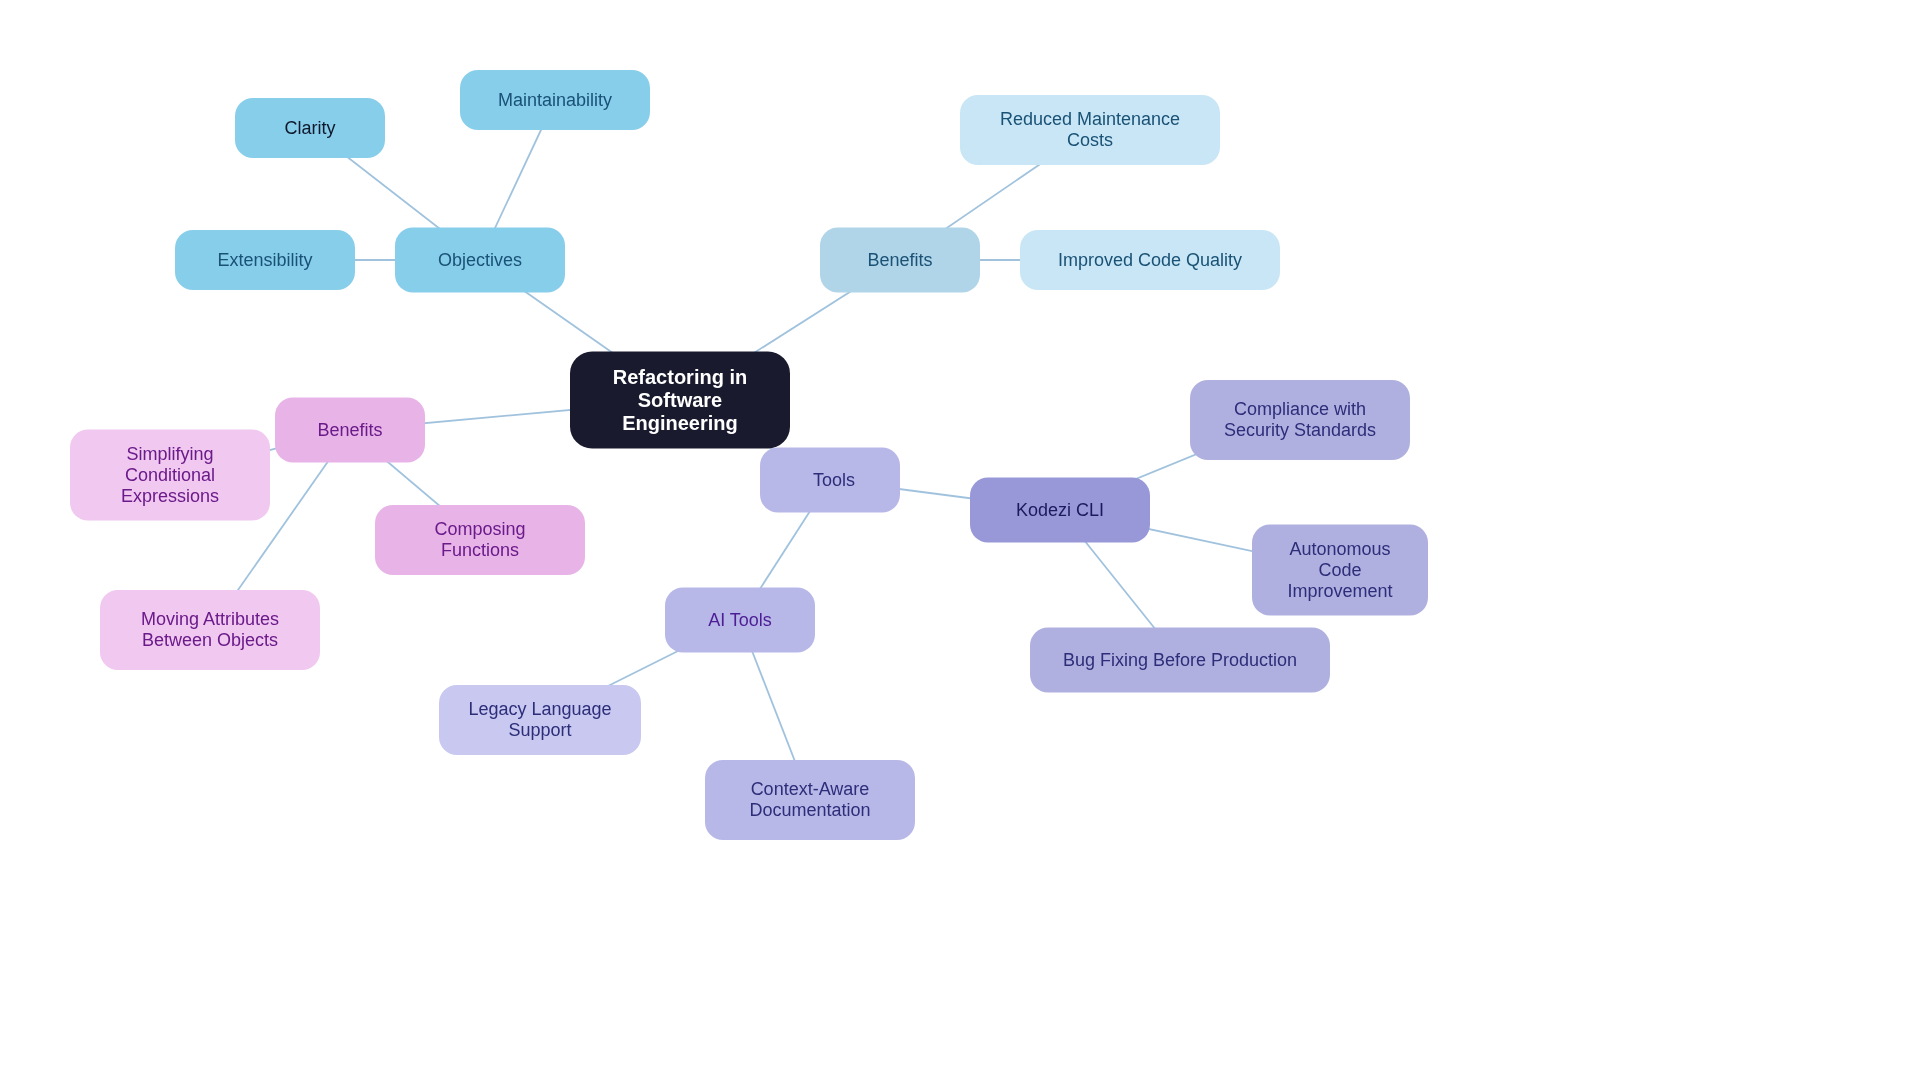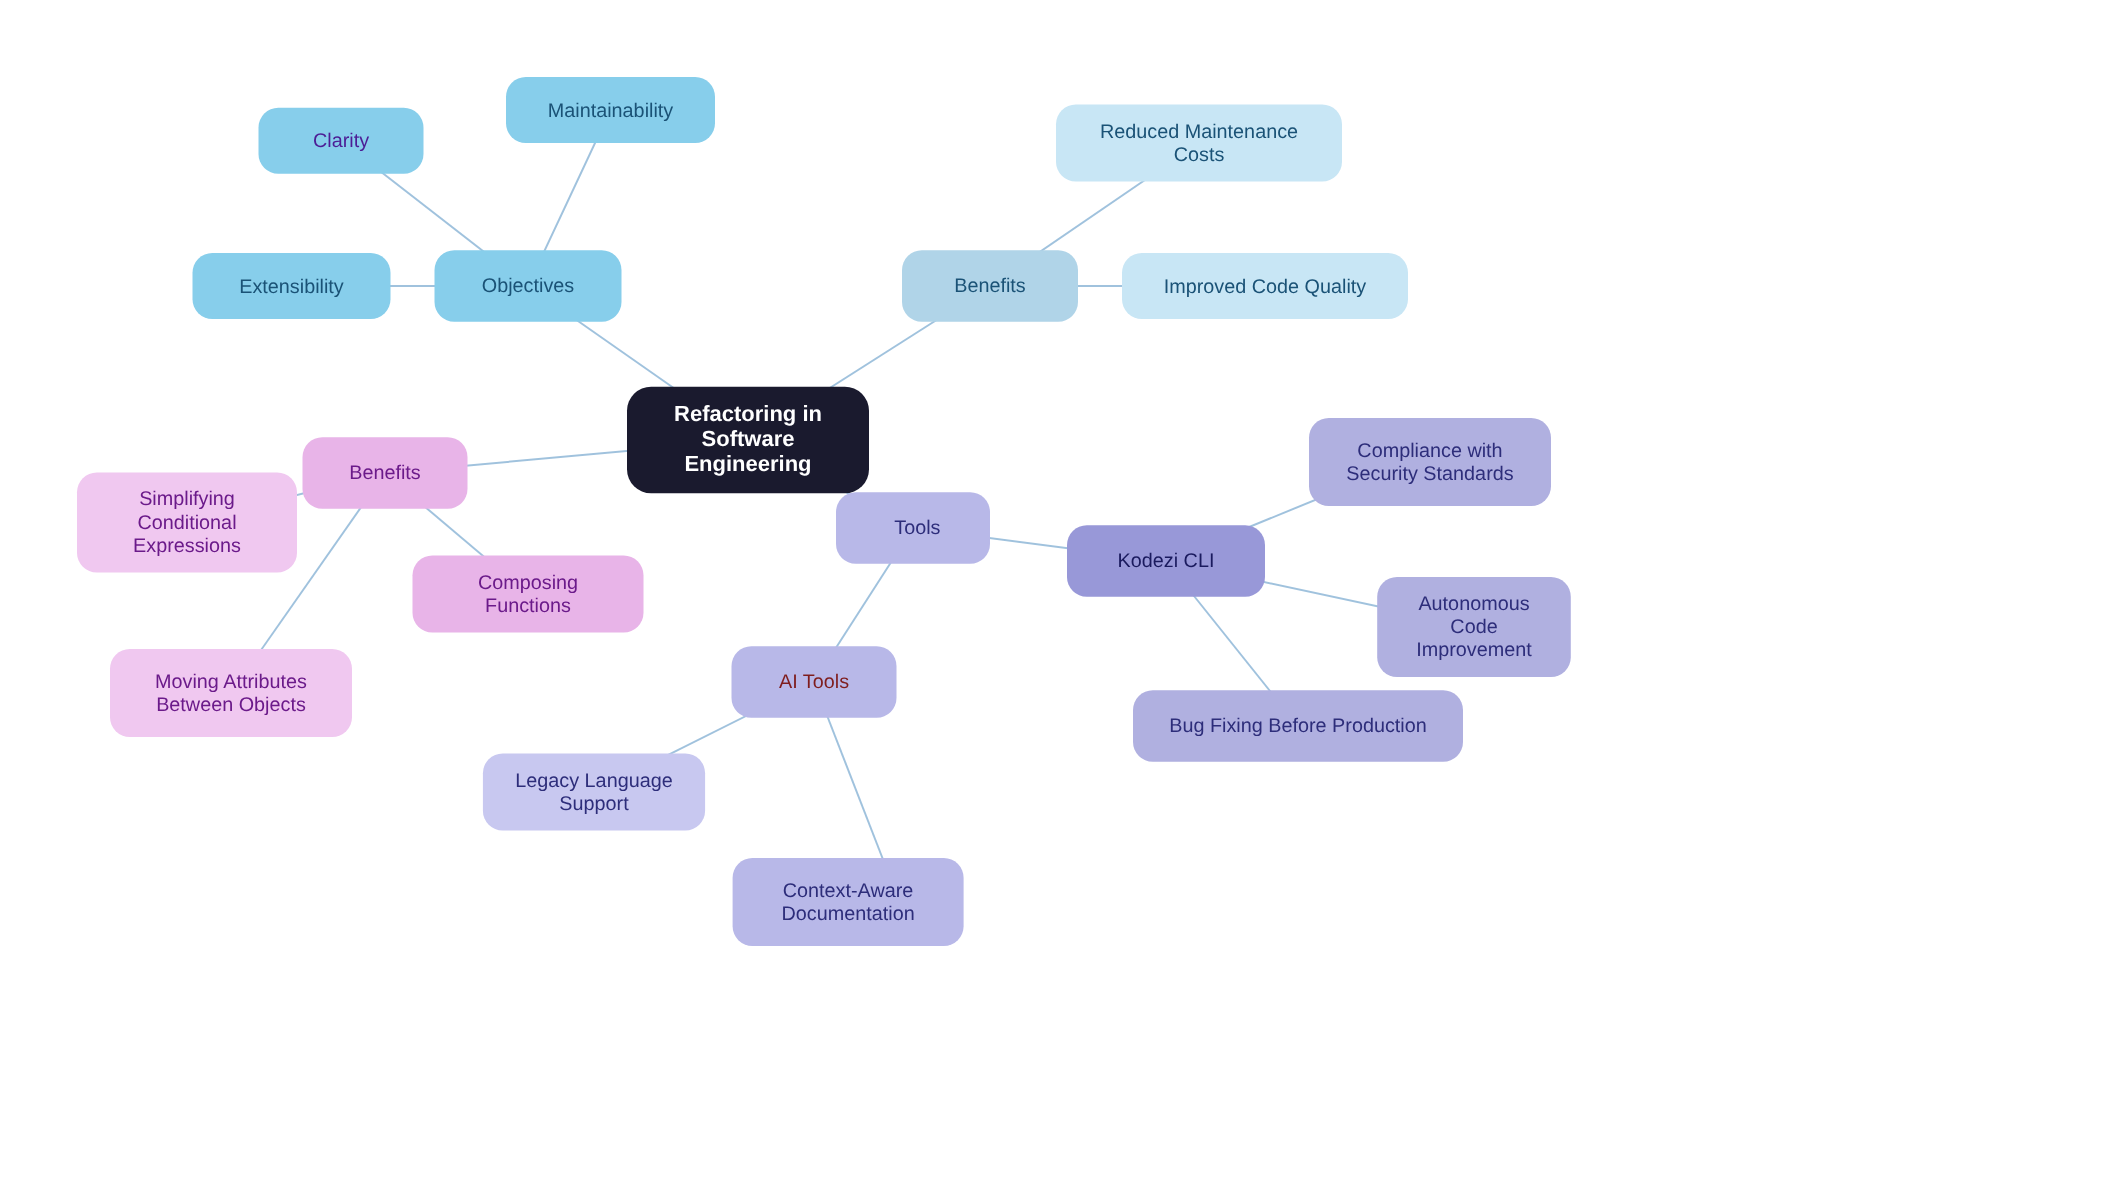--- a/index.html
+++ b/index.html
@@ -40,21 +40,21 @@
       border-radius: 22px;
     }
     .node-objectives {
       background: #87CEEB;
       color: #1a5276;
       width: 170px;
       min-height: 65px;
     }
     .node-clarity {
       background: #87CEEB;
-      color: #4c1d95;
+      color: #0f172a;
       width: 150px;
       min-height: 60px;
     }
     .node-maintainability {
       background: #87CEEB;
       color: #1a5276;
       width: 190px;
       min-height: 60px;
     }
     .node-extensibility {
@@ -106,21 +106,21 @@
       min-height: 65px;
     }
     .node-tools {
       background: #b8b8e8;
       color: #2d2d7a;
       width: 140px;
       min-height: 65px;
     }
     .node-aitools {
       background: #b8b8e8;
-      color: #7f1d1d;
+      color: #4c1d95;
       width: 150px;
       min-height: 65px;
     }
     .node-legacy {
       background: #c8c8f0;
       color: #2d2d7a;
       width: 202px;
       min-height: 65px;
     }
     .node-context {
@@ -232,21 +232,21 @@
 </div>
 
 <div class="node node-aitools" id="node-aitools" style="left: 740px; top: 620px;">
   <span>AI Tools</span>
 </div>
 
 <div class="node node-legacy" id="node-legacy" style="left: 540px; top: 720px;">
   <span>Legacy Language Support</span>
 </div>
 
-<div class="node node-context" id="node-context" style="left: 771px; top: 800px; margin-top: 20px;">
+<div class="node node-context" id="node-context" style="left: 810px; top: 800px;">
   <span>Context-Aware Documentation</span>
 </div>
 
 <div class="node node-kodezi" id="node-kodezi" style="left: 1060px; top: 510px;">
   <span>Kodezi CLI</span>
 </div>
 
 <div class="node node-compliance" id="node-compliance" style="left: 1280px; top: 420px; margin-left: 20px;">
   <span>Compliance with Security Standards</span>
 </div>

